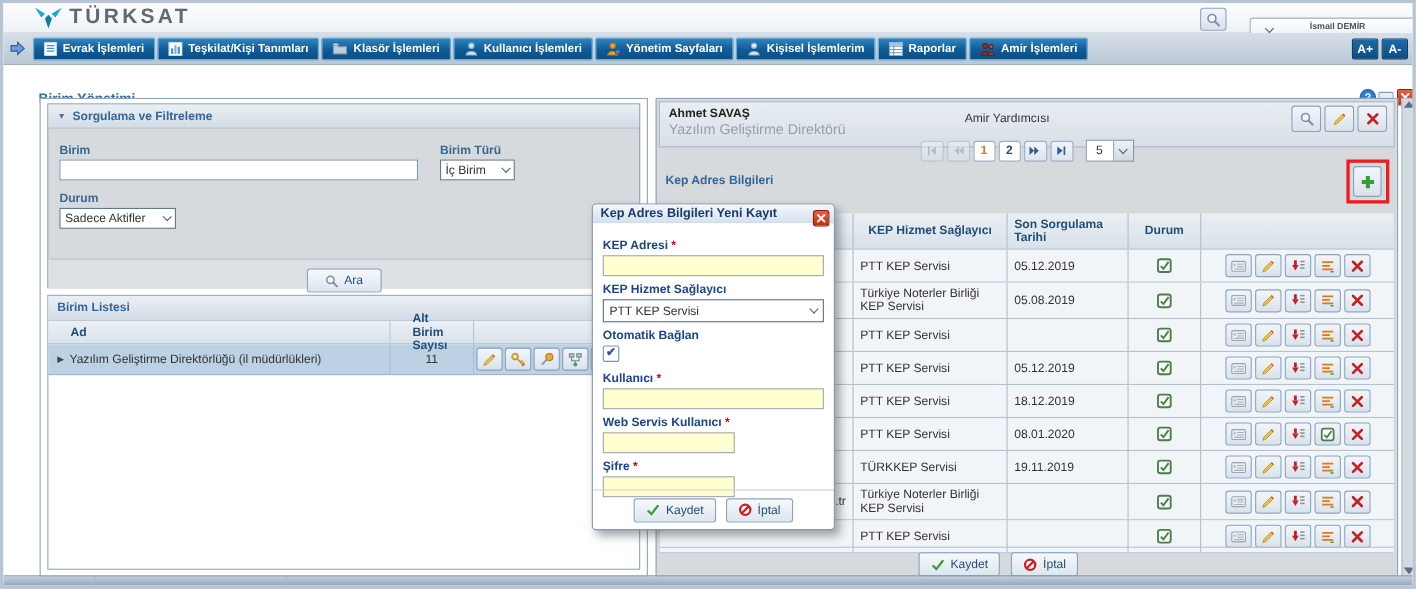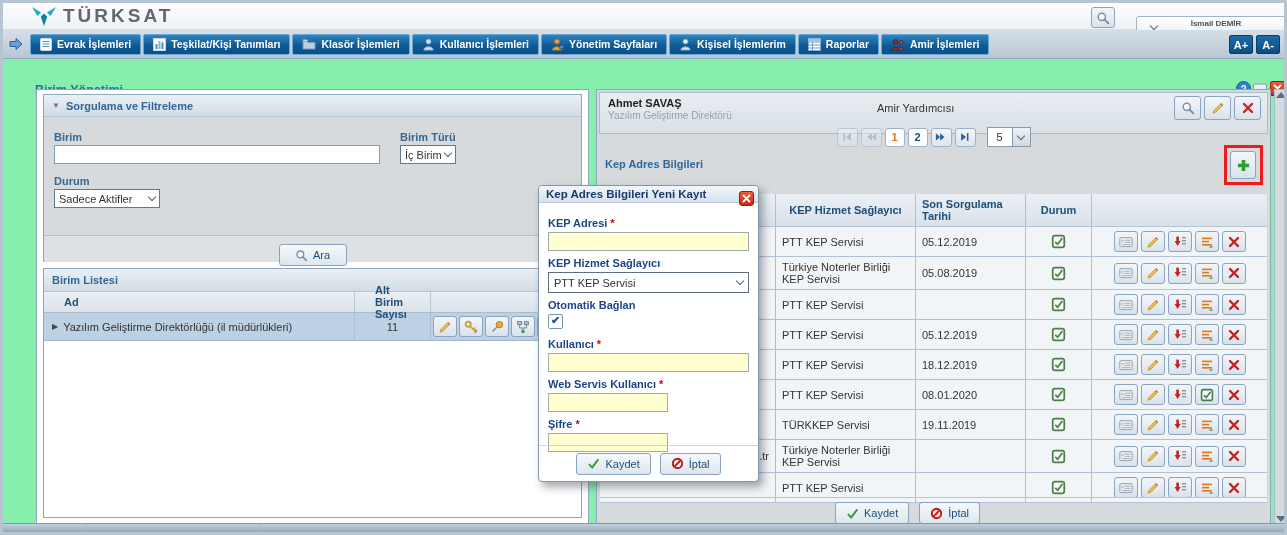--- a/index.html
+++ b/index.html
@@ -1,17 +1,17 @@
 <!DOCTYPE html>
 <html><head>
 <meta charset="utf-8">
 <style>
   html,body{margin:0;padding:0;background:#9aa7b4;}
   *{box-sizing:border-box;}
-  .screen{position:relative;width:1287px;height:535px;background:#86efac;overflow:hidden;
+  .screen{position:relative;width:1287px;height:535px;background:#ffffff;overflow:hidden;
     font-family:"Liberation Sans",sans-serif;font-size:11px;color:#333;
     border:3px solid #b7c5d3;}
   
   .topbar{position:absolute;left:0;top:0;right:0;height:27px;background:linear-gradient(#fdfdfe,#eef2f5);border-bottom:1px solid #d7dee5;}
   .logo{position:absolute;left:28px;top:2px;display:flex;align-items:center;gap:6px;}
   .logo-text{font-size:19px;font-weight:bold;letter-spacing:3px;color:#5e6a73;}
   .tb-search{position:absolute;left:1088px;top:4px;width:36px;height:21px;}
   .userbox{position:absolute;left:1133px;top:13px;width:150px;height:23px;background:linear-gradient(#ffffff,#e7edf3);
     border:1px solid #9fb3c6;border-radius:3px;display:flex;align-items:center;cursor:pointer;}
   .userbox .chev{margin-left:14px;}
@@ -59,21 +59,21 @@
   .bl-row{display:flex;height:28px;background:#bcd1e4;border-bottom:1px solid #9fb6ca;}
   .bl-row>div{display:flex;align-items:center;padding:0 8px;border-right:1px solid #a9bfd2;}
   .c-name{flex:1;}
   .c-count{width:76px;justify-content:center;}
   .c-actions{width:150px;justify-content:flex-start;gap:2px;padding:0 2px !important;}
   .expander{color:#444;font-size:8px;margin-right:5px;}
   
   .right-region{position:absolute;left:593px;top:86px;width:675px;height:440px;background:#d6dadd;border:1px solid #8fa6bd;}
   .personbox{position:absolute;left:2px;top:2px;right:2px;height:42px;border:1px solid #a8bcd0;background:linear-gradient(#e9eef2,#d8dfe6);}
   .p-name{position:absolute;left:8px;top:4px;font-weight:bold;color:#222;}
-  .p-title{position:absolute;left:8px;top:17px;font-size:10px;color:#96a0aa;}
+  .p-title{position:absolute;left:8px;top:17px;font-size:13px;color:#96a0aa;}
   .p-role{position:absolute;left:277px;top:9px;color:#333;}
   .p-btns{position:absolute;right:6px;top:3px;display:flex;gap:3px;}
   .p-btns .sbtn{width:27px;height:24px;}
   .pagerow{position:absolute;left:0;right:0;top:31px;height:26px;display:flex;align-items:center;justify-content:center;gap:3px;}
   .pgbtn{width:21px;height:19px;background:linear-gradient(#f2f6fa,#dce5ee);border:1px solid #9db3c8;border-radius:3px;
     display:flex;align-items:center;justify-content:center;cursor:pointer;}
   .pgbtn.disabled{opacity:.5;cursor:default;}
   .pgnum{width:20px;height:19px;background:#fff;border:1px solid #9db3c8;border-radius:3px;display:flex;align-items:center;justify-content:center;font-weight:bold;color:#1f4e79;cursor:pointer;}
   .pgnum.current{color:#e07820;}
   .sizesel{display:flex;margin-left:8px;cursor:pointer;}
@@ -274,21 +274,21 @@
   <div class="left-region">
     <div class="filterbox panelbox">
       <div class="phead">
         <span class="sec-arrow">▼</span>
         <span>Sorgulama ve Filtreleme</span>
       </div>
       <div class="fil-body">
         <span class="lbl" style="left:10px;top:14px;">Birim</span>
         <input class="tinput" style="left: 10px; top: 28px; width: 326px;" value="">
         <span class="lbl" style="left:356px;top:14px;">Birim Türü</span>
-        <div class="sel" style="left:356px;top:28px;width:56px;">
+        <div class="sel" style="left:356px;top:28px;width:68px;">
           <span>İç Birim</span>
           <span class="chev"></span>
         </div>
         <span class="lbl" style="left:10px;top:58px;">Durum</span>
         <div class="sel" style="left:10px;top:72px;width:106px;">
           <span>Sadece Aktifler</span>
           <span class="chev"></span>
         </div>
         <div class="fil-strip"></div>
         <div class="btn ara-btn">

